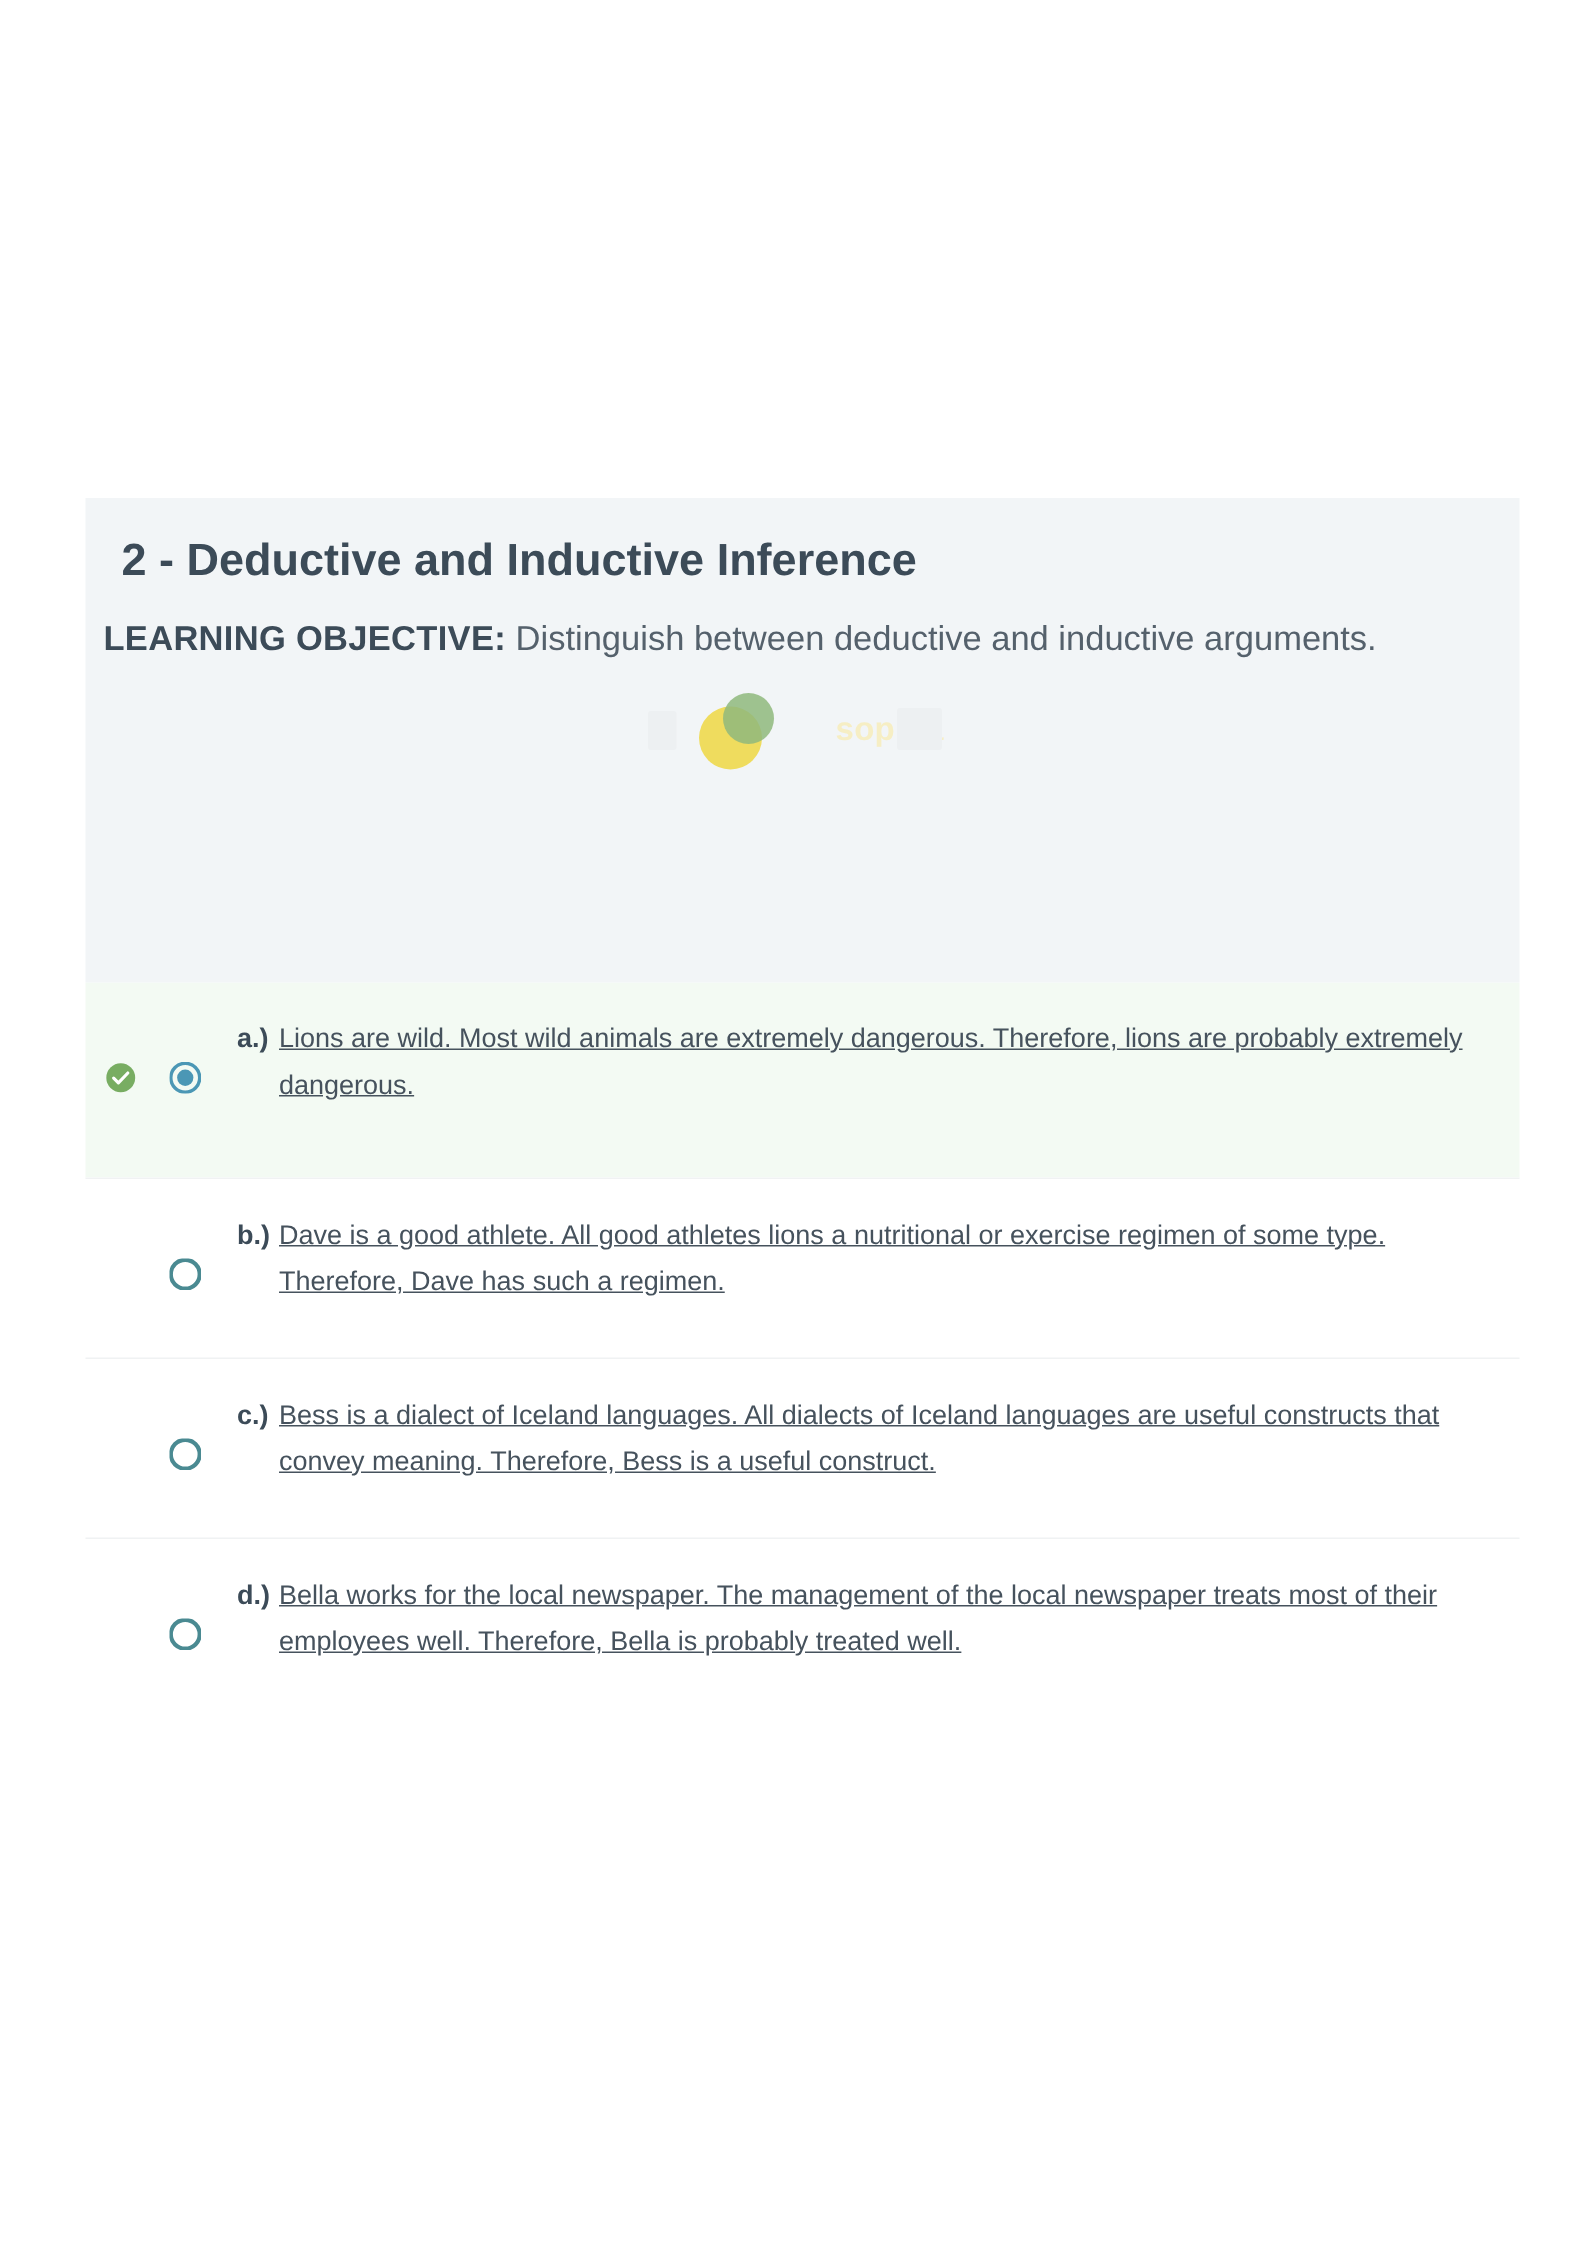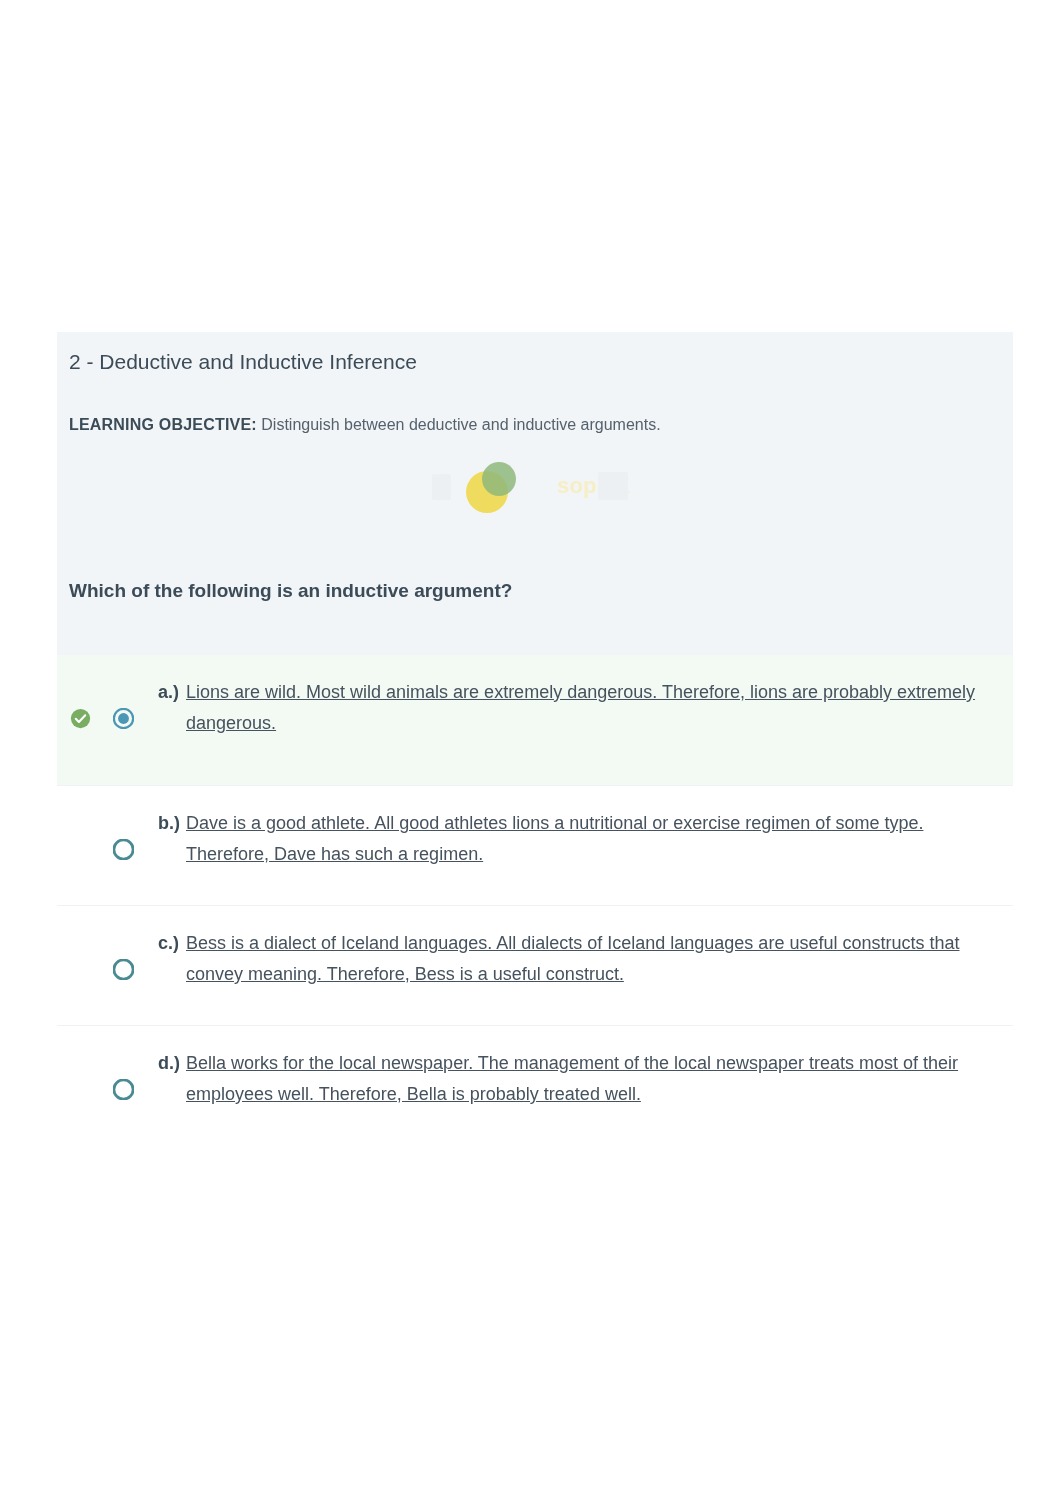--- a/index.html
+++ b/index.html
@@ -5,22 +5,22 @@
 <style>
   html,body{margin:0;padding:0;}
   body{width:1062px;height:1506px;background:#ffffff;
        font-family:"Liberation Sans",sans-serif;-webkit-font-smoothing:antialiased;}
   .page{position:relative;width:1062px;height:1506px;overflow:hidden;background:#fff;}
 
   .quiz{position:absolute;left:57px;top:332px;width:956px;}
 
   
   .qhead{background:#f2f5f7;padding:12px 12px 0 12px;height:323px;box-sizing:border-box;position:relative;}
-  .q-title{margin:0;font-size:21px;font-weight:400;color:#3c4b58;letter-spacing:0px;line-height:36px;}
-  .q-lo{margin-top:32px;font-size:16px;color:#55616c;line-height:26px;}
+  .q-title{margin:12px;font-size:30px;font-weight:700;color:#3c4b58;letter-spacing:0px;line-height:36px;}
+  .q-lo{margin-top:20px;font-size:23px;color:#55616c;line-height:26px;}
   .q-lo .lo-label{font-weight:700;color:#3c4b58;letter-spacing:0.2px;}
   .q-media{position:absolute;left:0;right:0;top:111px;height:72px;}
   .brand{position:absolute;left:420px;top:0;display:flex;align-items:flex-start;gap:30px;}
   .brand-side{position:absolute;display:block;background:#edf0f2;border-radius:2px;}
   .brand-side-l{left:-45px;top:31px;width:19px;height:26px;}
   .brand-side-r{left:121px;top:29px;width:30px;height:28px;}
   .brand-mark{line-height:0;display:block;margin-top:17px;margin-left:-12px;}
   .brand-word{font-size:22px;line-height:52px;font-weight:700;color:#f6eec4;letter-spacing:0.2px;margin-left:8px;margin-top:17px;}
   .q-prompt{position:absolute;left:12px;top:246px;font-size:19px;font-weight:700;color:#3c4b58;line-height:26px;}
 
@@ -57,21 +57,20 @@
           <span class="brand-mark">
             <svg viewBox="0 0 54 54" width="54" height="54" aria-hidden="true">
               <circle class="mark-yellow" cx="22" cy="32" r="21" fill="#efdc5e"></circle>
               <circle class="mark-green" cx="34" cy="19" r="17" opacity="0.85" fill="#8fb87c"></circle>
             </svg>
           </span>
           <span class="brand-word" style="color: rgb(246, 238, 196);">sophia</span>
           <span class="brand-side brand-side-r"></span>
         </span>
       </div>
-      <div class="q-prompt">Which of the following is an inductive argument?</div>
     </div>
 
     <div id="options">
         <div class="opt is-correct">
     <div class="opt-marks">
             <span class="ic ic-pos ic-check-pos"><svg viewBox="0 0 24 24" width="21" height="21">
                 <circle cx="12" cy="12" r="11" fill="#78ad62"></circle>
                 <path d="M6.6 12.3 L10.2 15.9 L17.4 8.4" fill="none" stroke="#ffffff" stroke-width="2.4" stroke-linecap="round" stroke-linejoin="round"></path>
               </svg></span>
             <span class="ic ic-pos ic-radio-pos"><svg viewBox="0 0 24 24" width="21" height="21">

